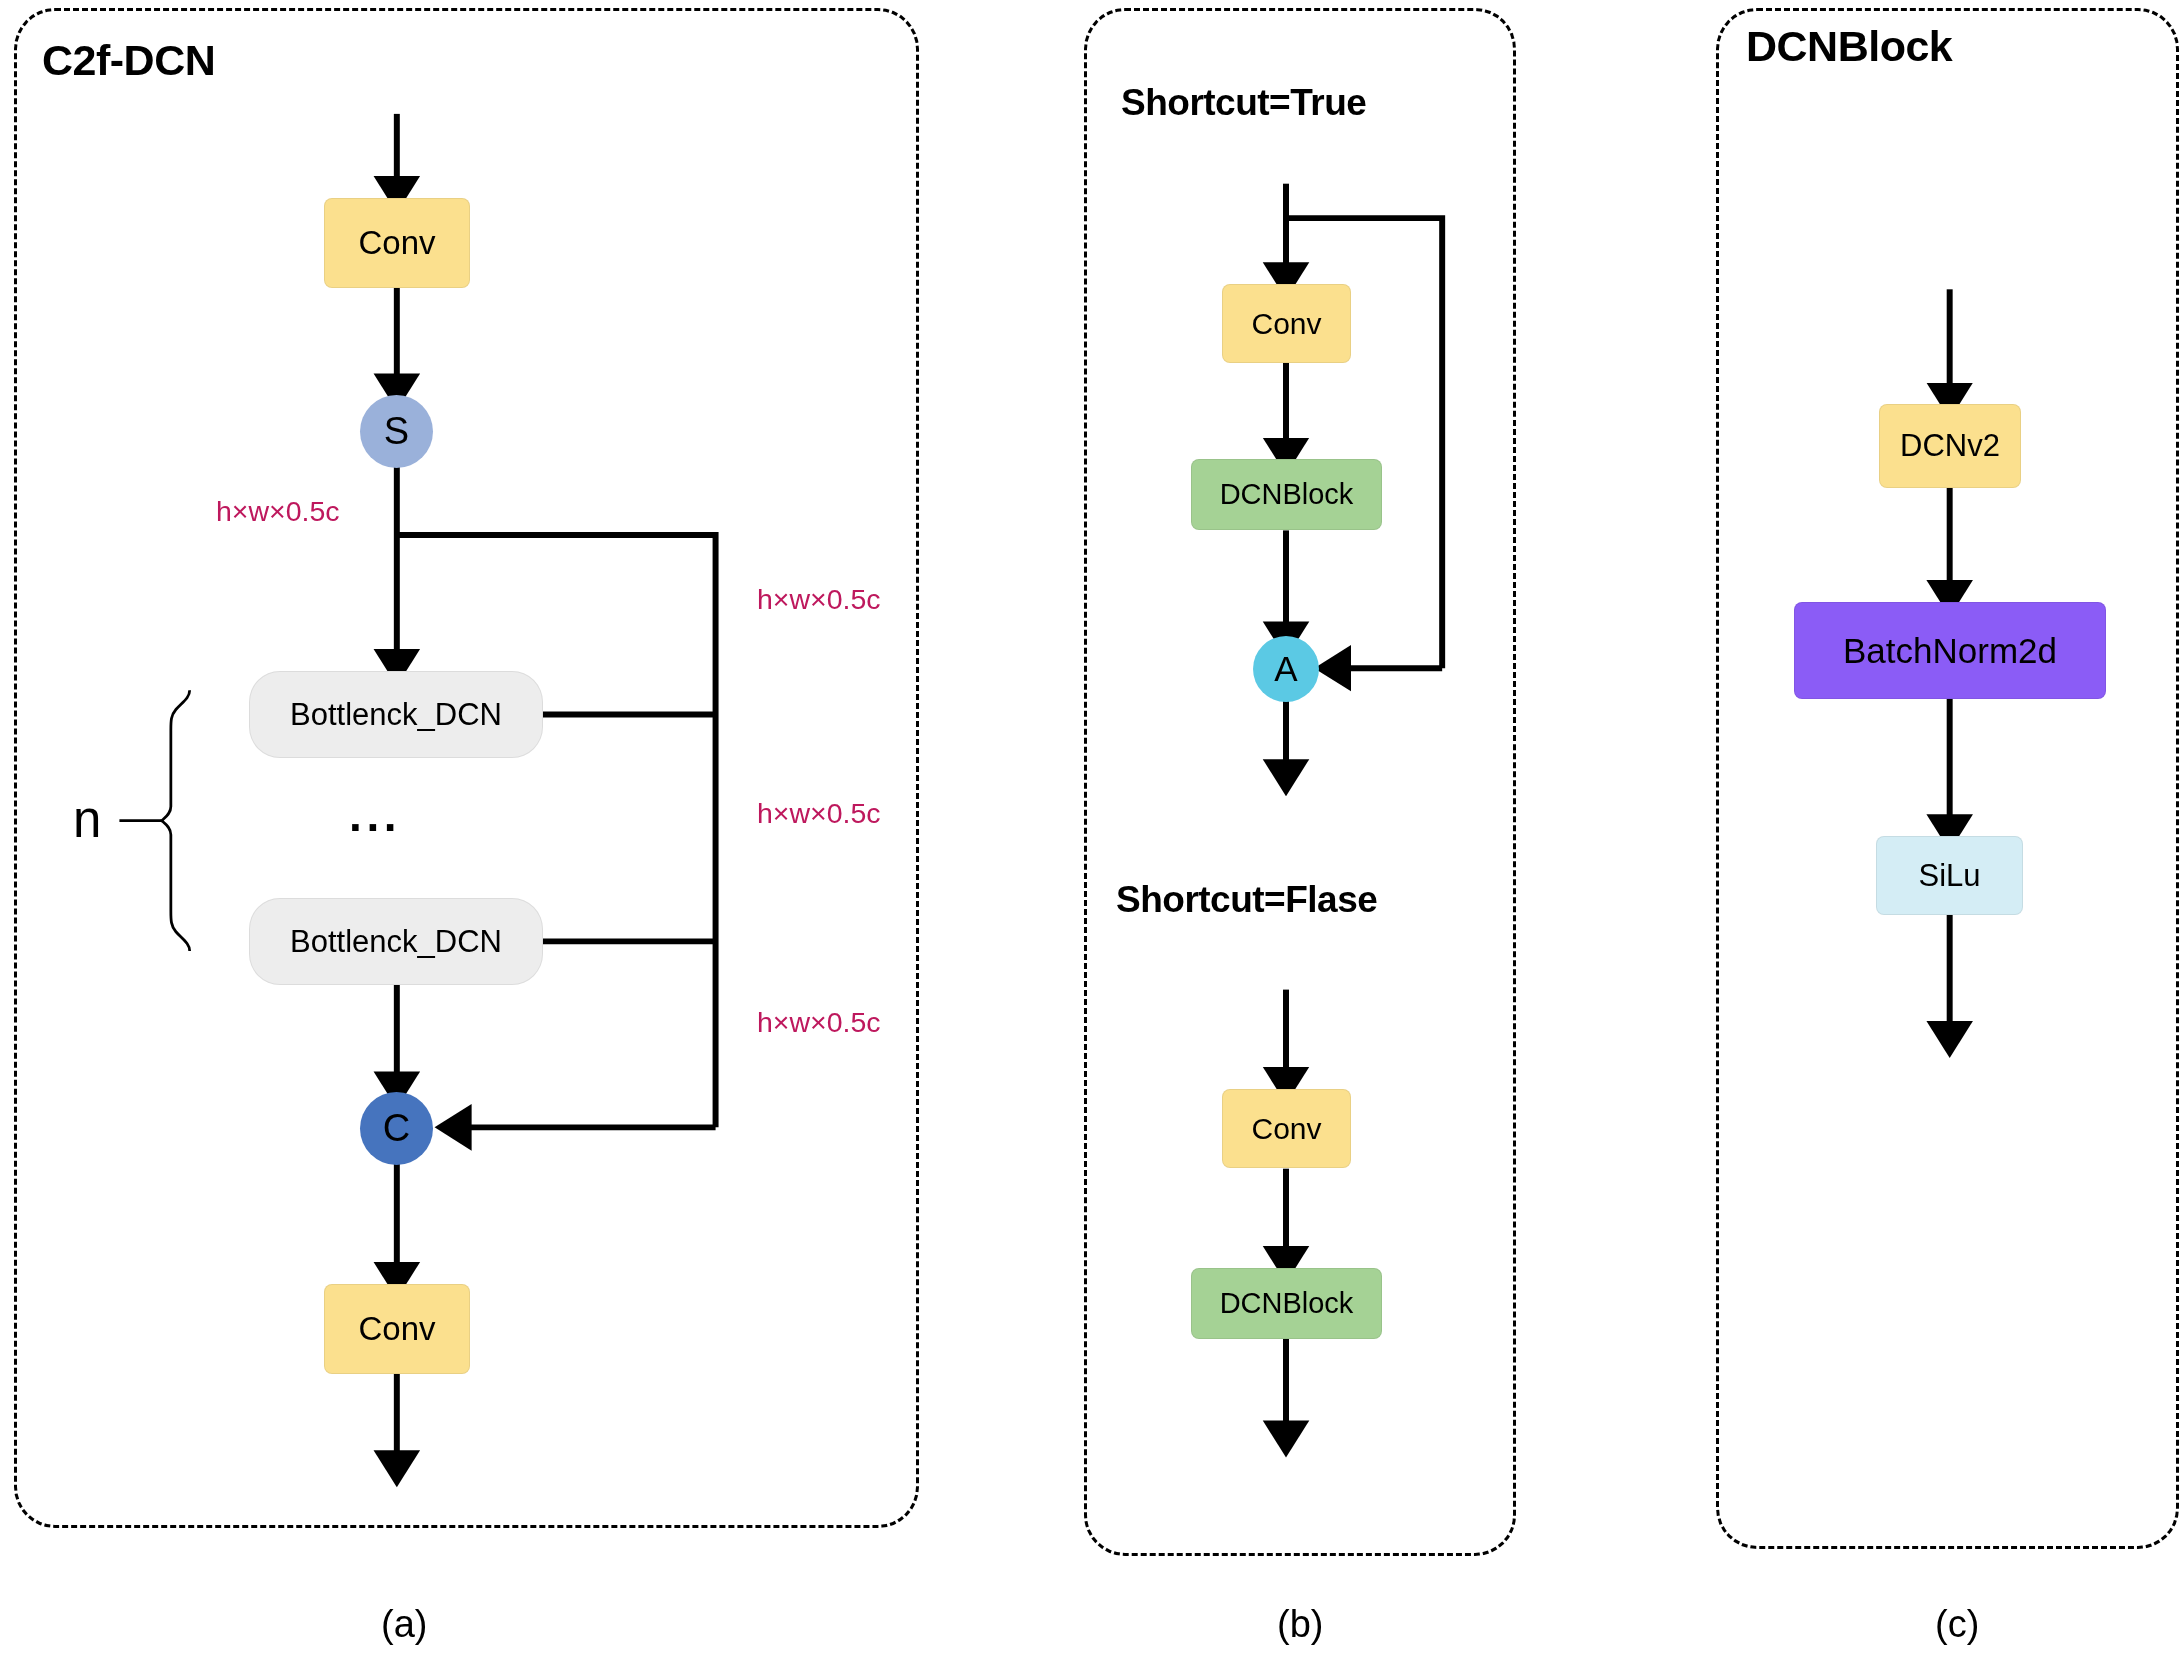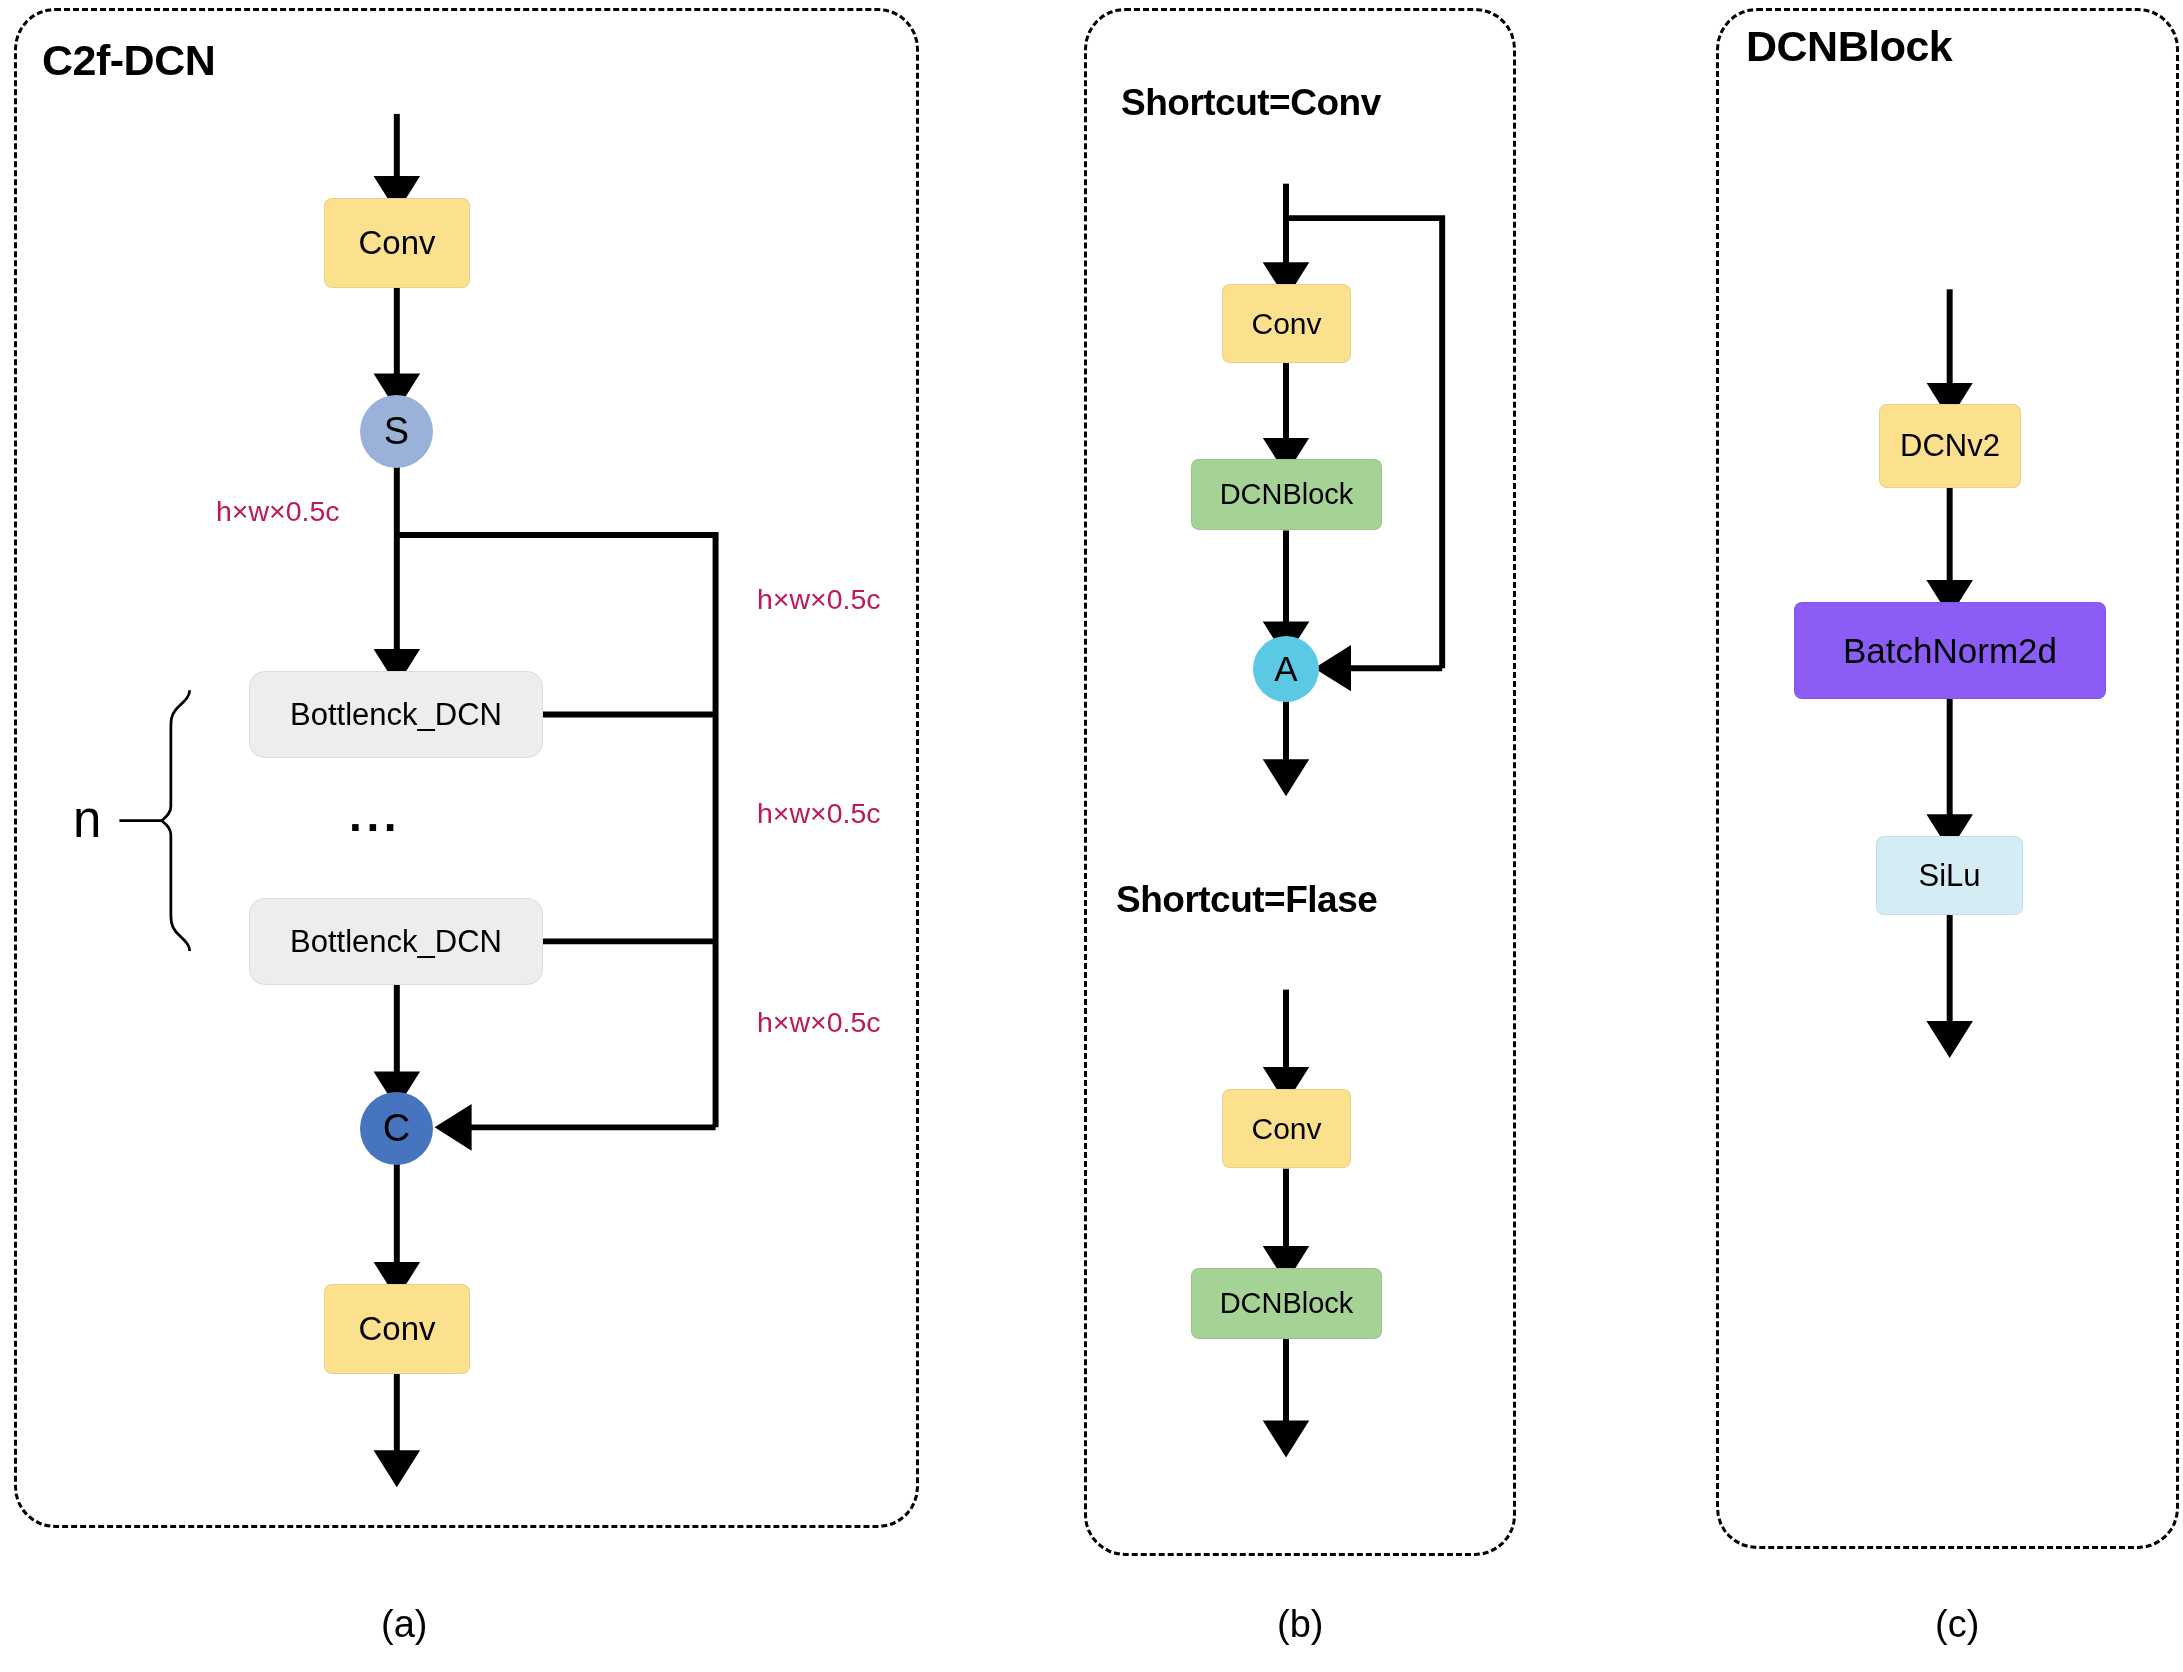--- a/index.html
+++ b/index.html
@@ -48,21 +48,21 @@
     border-radius: 8px;
     display: flex;
     align-items: center;
     justify-content: center;
     color: #000000;
     white-space: nowrap;
     border: 0.9px solid rgba(0,0,0,0.07);
   }
   .node-box.yellow   { background: #FBE08E; }
   .node-box.green    { background: #A5D295; }
-  .node-box.grey     { background: #EDEDED; border-radius: 16px; }
+  .node-box.grey     { background: #EDEDED; border-radius: 31px; }
   .node-box.cyanmed  { background: #8b5cf6; }
   .node-box.cyanpale { background: #D4EDF5; }
 
   
   .node-circle {
     position: absolute;
     border-radius: 50%;
     display: flex;
     align-items: center;
     justify-content: center;
@@ -188,21 +188,21 @@
 
   <div class="node-circle darkblue" style="left:360px; top:1092px; width:73px; height:73px; font-size:38px;">C</div>
 
   <div class="node-box yellow" style="left:324px; top:1284px; width:146px; height:90px; font-size:33px;">Conv</div>
 
   <div class="caption" style="left:381px; top:1603px; font-size:38px;">(a)</div>
 
   <div class="panel-frame" style="left:1084px; top:8.3px; width:432px; height:1548px;"></div>
 
 
-  <div class="panel-title" style="left:1121px; top:82px; font-size:37px;">Shortcut=Conv</div>
+  <div class="panel-title" style="left:1121px; top:82px; font-size:37px;">Shortcut=True</div>
 
   <div class="node-box yellow" style="left:1222px; top:284px; width:129px; height:79px; font-size:30px;">Conv</div>
 
   <div class="node-box green" style="left:1191px; top:459px; width:191px; height:71px; font-size:29px;">DCNBlock</div>
 
   <div class="node-circle cyan" style="left:1253px; top:636px; width:66px; height:66px; font-size:35px;">A</div>
 
   <div class="panel-title" style="left:1116px; top:879px; font-size:37px;">Shortcut=Flase</div>
 
   <div class="node-box yellow" style="left:1222px; top:1089px; width:129px; height:79px; font-size:30px;">Conv</div>

